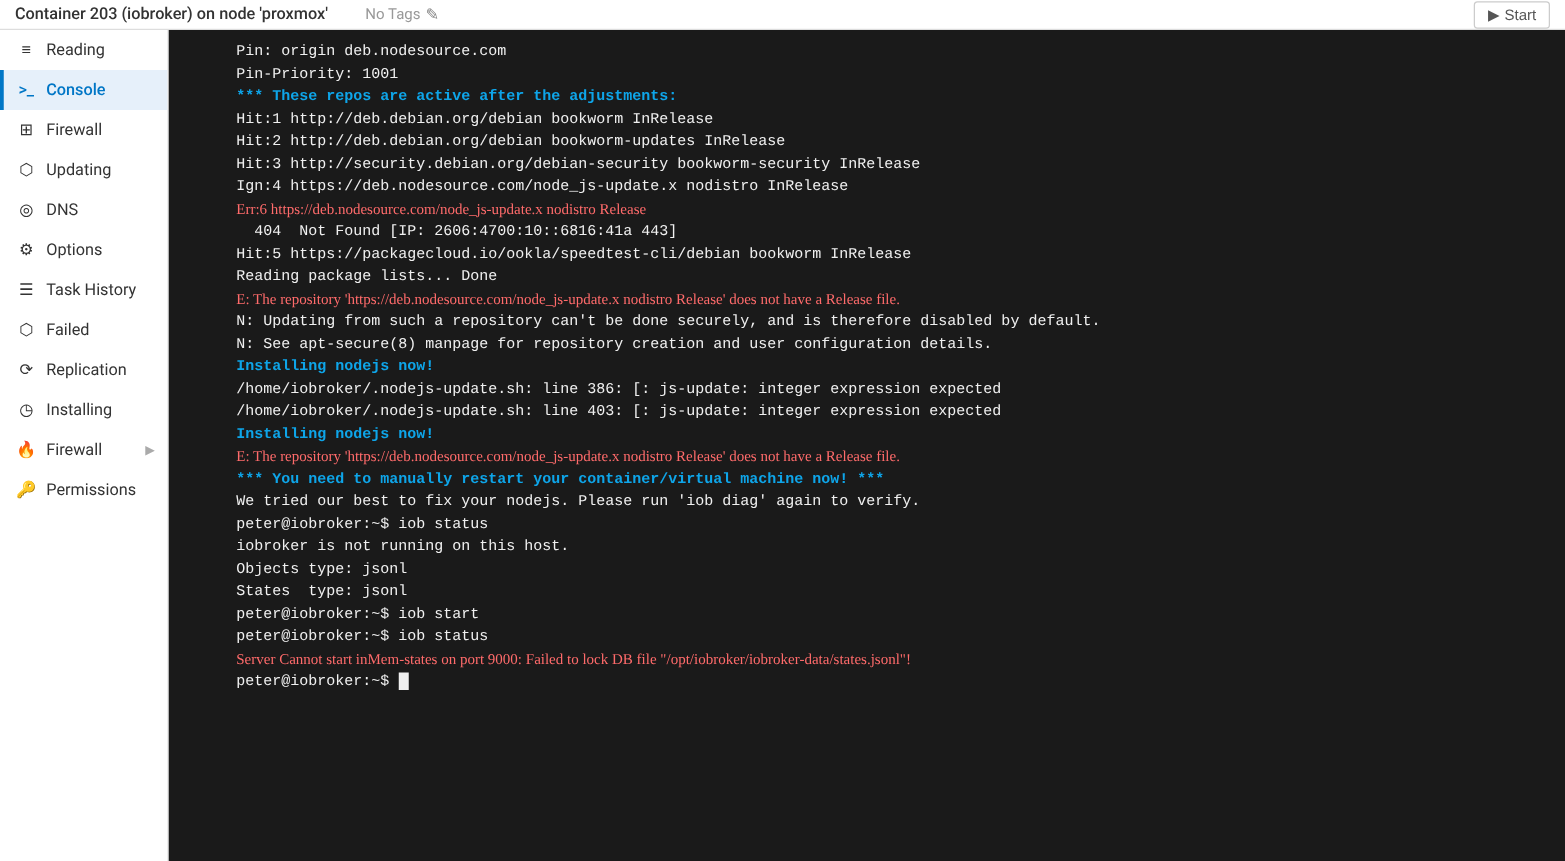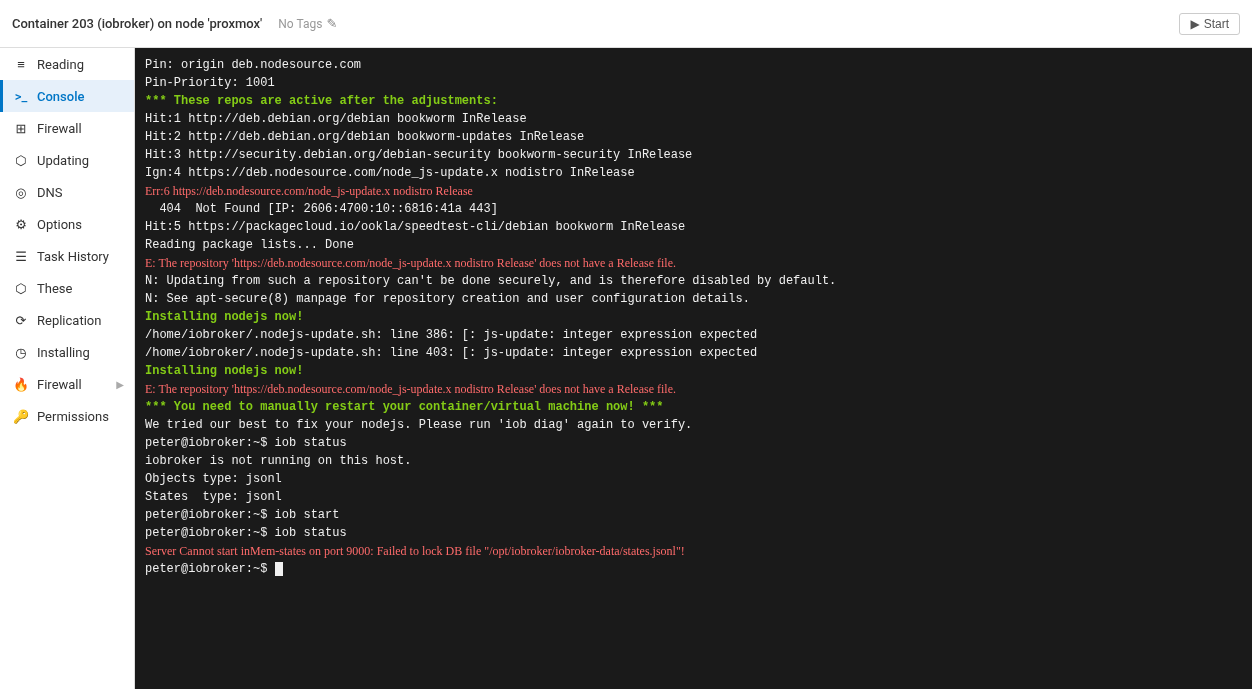--- a/index.html
+++ b/index.html
@@ -13,33 +13,32 @@
       flex-direction: column;
     }
 
     
     .title-bar {
       display: flex;
       align-items: center;
       background: #fff;
       border-bottom: 1px solid #ddd;
       padding: 0 12px;
-      height: 48px;
-      gap: 16px;
+      height: 24px;
+      gap: 30px;
     }
     .title-bar-text {
       font-size: 13px;
       color: #333;
       font-weight: 500;
     }
     .no-tags {
       font-size: 12px;
       color: #999;
       display: flex;
-      align-items: center;
       gap: 4px;
     }
     .start-btn {
       margin-left: auto;
       display: flex;
       align-items: center;
       gap: 4px;
       background: none;
       border: 1px solid #ccc;
       border-radius: 3px;
@@ -112,23 +111,24 @@
     .console-content {
       flex: 1;
       overflow-y: auto;
       padding: 8px 10px;
       font-family: 'Courier New', Courier, monospace;
       font-size: 12px;
       line-height: 1.5;
       color: #f0f0f0;
       white-space: pre-wrap;
       word-break: break-all;
+      margin-left: 44px;
     }
     .console-content .normal { color: #f0f0f0; }
-    .console-content .bold { color: #84cc16; font-weight: bold; }
+    .console-content .bold { color: #0ea5e9; font-weight: bold; }
     .console-content .error { color: #ff6b6b; font-family: Liberation Serif, serif; }
 
     .cursor {
       display: inline-block;
       width: 8px;
       height: 14px;
       background: #f0f0f0;
       vertical-align: text-bottom;
       animation: blink 1s step-end infinite;
     }
@@ -213,21 +213,21 @@
     <span>Options</span>
 
   </div>
       <div class="sidebar-item">
     <span class="icon">☰</span>
     <span>Task History</span>
 
   </div>
       <div class="sidebar-item">
     <span class="icon">⬡</span>
-    <span>These</span>
+    <span>Failed</span>
 
   </div>
       <div class="sidebar-item">
     <span class="icon">⟳</span>
     <span>Replication</span>
 
   </div>
       <div class="sidebar-item">
     <span class="icon">◷</span>
     <span>Installing</span>

